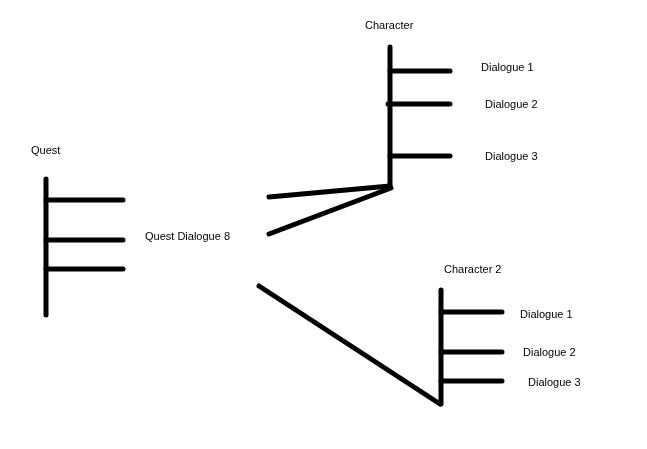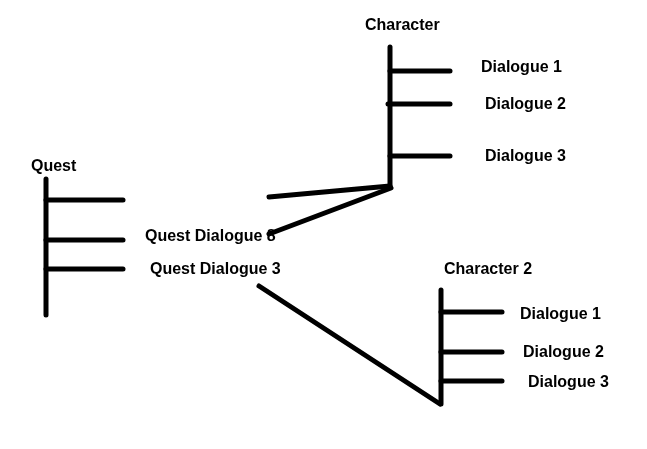--- a/index.html
+++ b/index.html
@@ -22,26 +22,25 @@
     width: 647px;
     height: 449px;
   }
   #lines line {
     stroke: #000000;
     stroke-width: 5;
     stroke-linecap: round;
   }
   .label {
     position: absolute;
-    font-size: 16px;
+    font-size: 11px;
     line-height: 16px;
     height: 16px;
     color: #000000;
     white-space: nowrap;
-    font-weight: bold;
   }
 </style>
 </head>
 <body>
 
 <div id="canvas">
 
   <svg id="lines" viewBox="0 0 647 449" xmlns="http://www.w3.org/2000/svg">
 
     <line x1="46" y1="179" x2="46" y2="315"></line>
@@ -57,23 +56,22 @@
     <line x1="441" y1="290" x2="441" y2="404"></line>
     <line x1="441" y1="312" x2="502" y2="312"></line>
     <line x1="441" y1="352" x2="502" y2="352"></line>
     <line x1="441" y1="381" x2="502" y2="381"></line>
 
     <line x1="269" y1="197" x2="390" y2="186"></line>
     <line x1="269" y1="234" x2="391" y2="188"></line>
     <line x1="259" y1="286" x2="440" y2="404"></line>
   </svg>
 
-  <div class="label" style="left:31px;  top:158px;">Quest</div>
+  <div class="label" style="left:31px;  top:142px;">Quest</div>
   <div class="label" style="left:145px; top:228px;">Quest Dialogue 8</div>
-  <div class="label" style="left:150px; top:261px;">Quest Dialogue 3</div>
 
   <div class="label" style="left:365px; top:17px;">Character</div>
   <div class="label" style="left:481px; top:59px;">Dialogue 1</div>
   <div class="label" style="left:485px; top:96px;">Dialogue 2</div>
   <div class="label" style="left:485px; top:148px;">Dialogue 3</div>
 
   <div class="label" style="left:412px; top:261px;margin-left:32px;">Character 2</div>
   <div class="label" style="left:520px; top:306px;">Dialogue 1</div>
   <div class="label" style="left:523px; top:344px;">Dialogue 2</div>
   <div class="label" style="left:528px; top:374px;">Dialogue 3</div>

